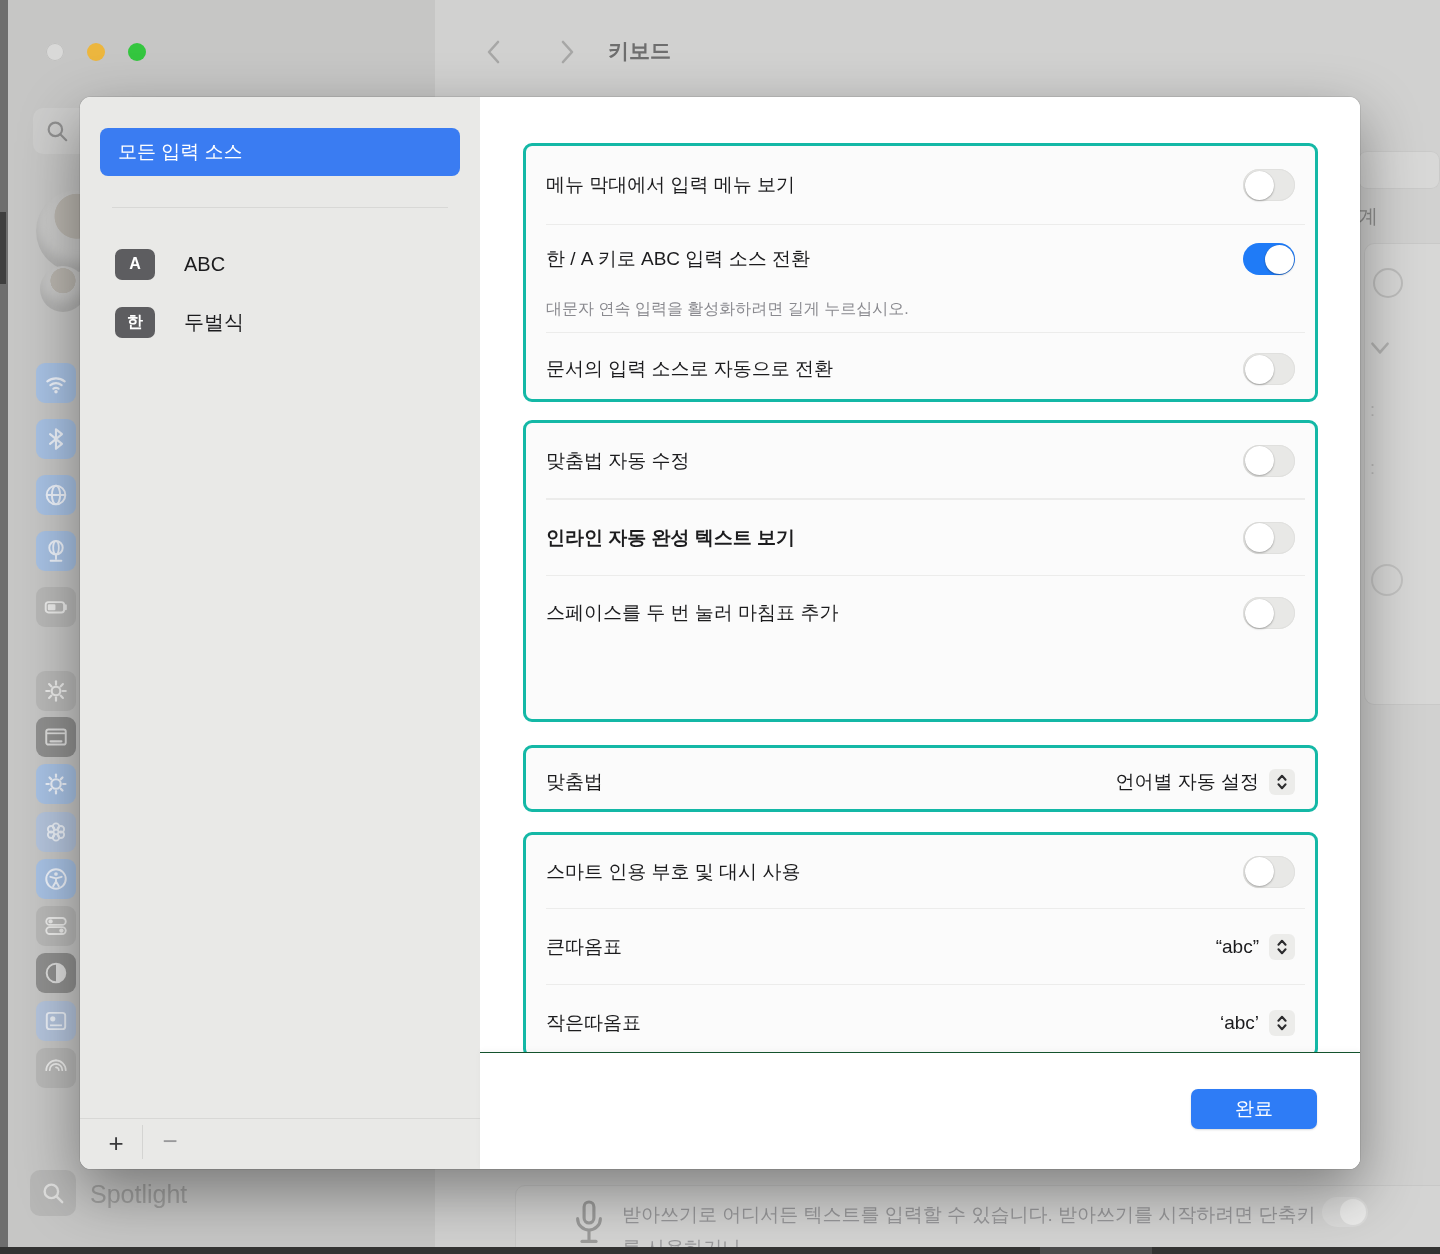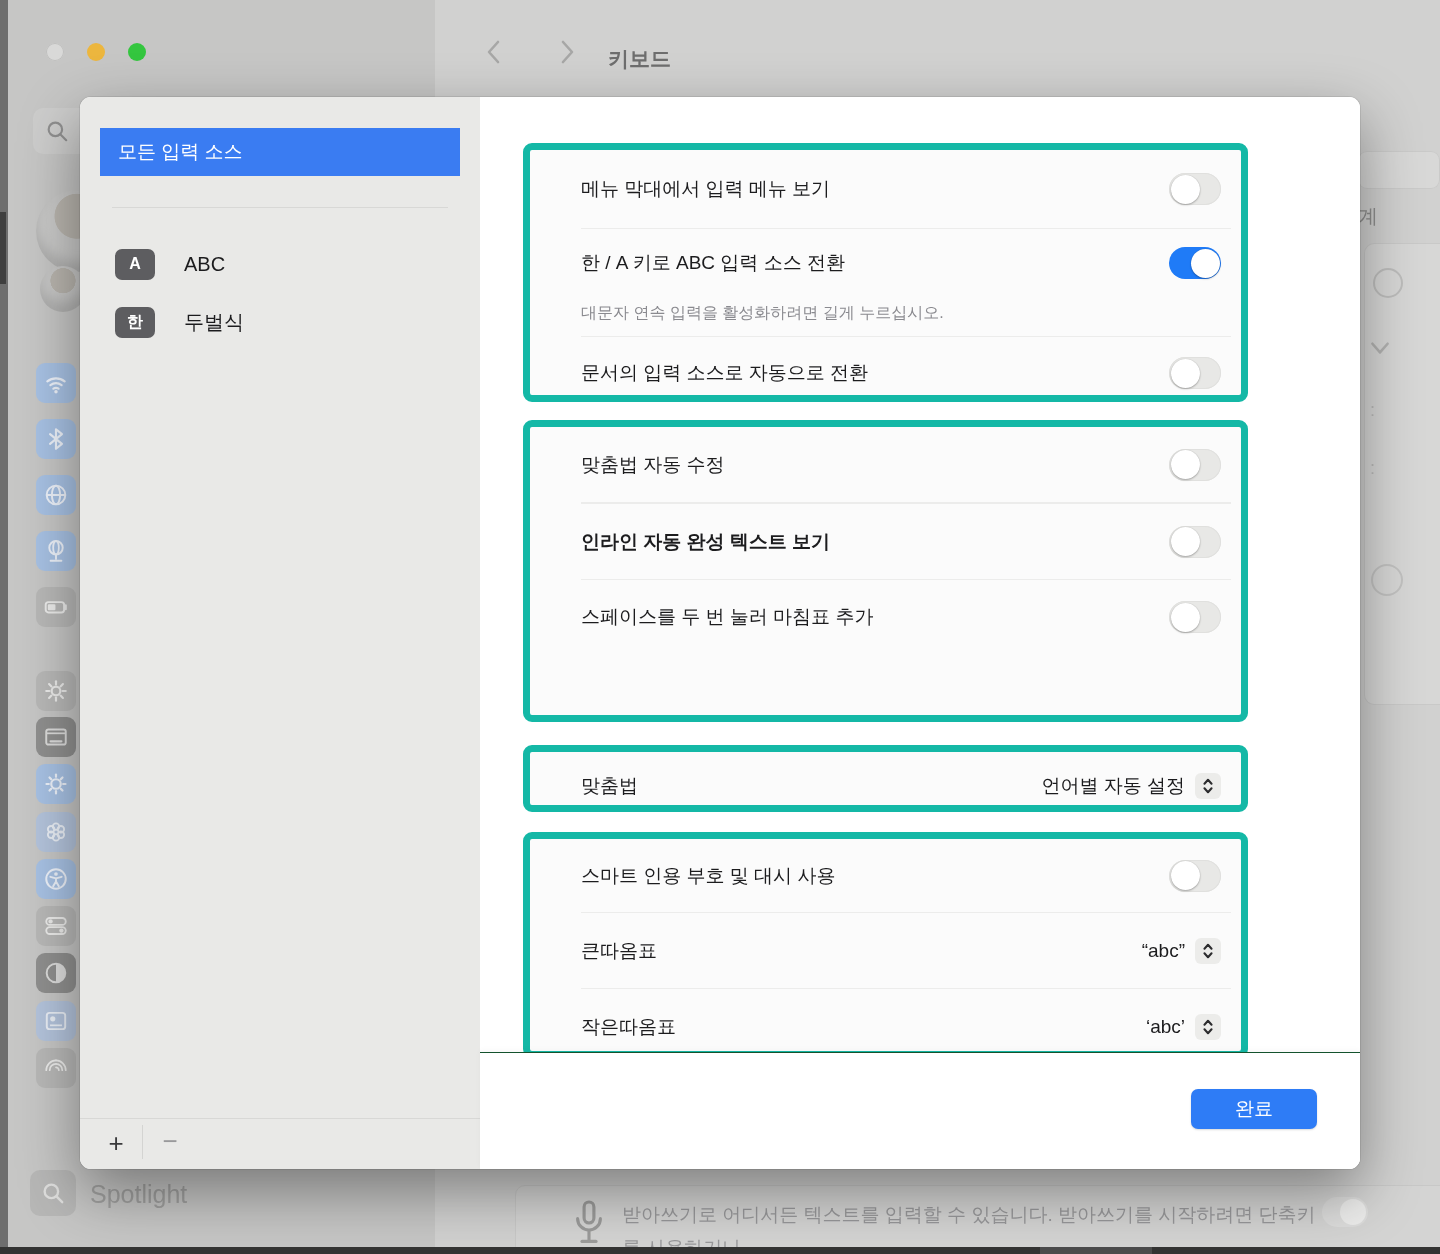--- a/index.html
+++ b/index.html
@@ -13,21 +13,21 @@
   
   .settings-window{position:absolute;left:8px;top:0;width:1432px;height:1247px;}
   .bg-sidebar{position:absolute;left:0;top:0;width:427px;height:100%;background:#c6c6c5;}
   .bg-content{position:absolute;left:427px;top:0;width:1005px;height:100%;background:#d1d1d0;}
   .tl{position:absolute;top:43px;width:18px;height:18px;border-radius:50%;}
   .tl.close{left:38px;background:#d9d9d8;box-shadow:inset 0 0 0 1px #bfbfbe;}
   .tl.min{left:79px;background:#ecb63e;}
   .tl.zoom{left:120px;background:#34c63f;}
   .nav-chev{position:absolute;top:38px;width:22px;height:28px;color:#a7a7a6;}
   .nav-back{left:475px;} .nav-fwd{left:548px;}
-  .bg-title{position:absolute;left:600px;top:37px;font-size:21px;font-weight:700;color:#6e6e6e;margin-top:8px;}
+  .bg-title{position:absolute;left:600px;top:37px;font-size:21px;font-weight:700;color:#6e6e6e;}
   .bg-search{position:absolute;left:25px;top:108px;width:172px;height:46px;border-radius:10px;background:#cdcdcc;}
   .bg-search .mag{position:absolute;left:11px;top:10px;color:#909090;}
   .avatar{position:absolute;border-radius:50%;background:radial-gradient(circle at 50% 32%, #b9b5ae 0 32%, #c9c9c8 33% 100%);
           box-shadow:inset 0 -10px 12px #b0b0af;}
   .avatar.big{left:28px;top:190px;width:82px;height:82px;}
   .avatar.small{left:32px;top:266px;width:46px;height:46px;}
   .bg-tile{position:absolute;left:28px;width:40px;height:40px;border-radius:9px;
            display:flex;align-items:center;justify-content:center;}
   .bg-tile.blue{background:#a7c1e3;color:#edf2fa;}
   .bg-tile.gray{background:#b8b8b7;color:#ebebea;}
@@ -48,37 +48,37 @@
   .dict-card{position:absolute;left:507px;top:1185px;width:940px;height:75px;background:#d4d4d3;
              border:1px solid #c8c8c7;border-radius:10px;box-sizing:border-box;}
   .dict-mic{position:absolute;left:52px;top:12px;color:#9b9b9a;}
   .dict-text{position:absolute;left:106px;top:12px;font-size:19px;line-height:33px;color:#98989a;width:700px;}
   .dict-toggle{position:absolute;left:806px;top:11px;width:46px;height:30px;border-radius:15px;background:#dcdcdb;}
   .dict-toggle .knob{position:absolute;right:2px;top:2px;width:26px;height:26px;border-radius:50%;background:#ececeb;}
   
   .sheet{position:absolute;left:80px;top:97px;width:1280px;height:1072px;border-radius:11px;overflow:hidden;
          background:#fff;box-shadow:0 22px 60px rgba(0,0,0,.40),0 0 0 1px rgba(0,0,0,.08);z-index:20;}
   .sheet-sidebar{position:absolute;left:0;top:0;width:400px;height:100%;background:#e9e9e7;}
-  .src-selected{position:absolute;left:20px;top:31px;width:360px;height:48px;border-radius:0;background:#3a7cf2;
+  .src-selected{position:absolute;left:20px;top:31px;width:360px;height:48px;border-radius:8px;background:#3a7cf2;
                 display:flex;align-items:center;box-sizing:border-box;padding-left:18px;color:#fff;font-size:19px;}
   .src-divider{position:absolute;left:32px;top:110px;width:336px;height:1px;background:#d8d8d6;}
   .src-list{position:absolute;left:0;top:146px;width:100%;}
   .src-item{display:flex;align-items:center;height:42px;margin:0 0 16px 35px;}
   .src-badge{width:40px;height:31px;border-radius:7px;background:#5d5d60;color:#fff;font-size:16px;font-weight:700;
              display:flex;align-items:center;justify-content:center;}
   .src-label{margin-left:29px;font-size:20px;color:#1b1b1d;}
   .side-bottom-divider{position:absolute;left:0;top:1021px;width:400px;height:1px;background:#d8d8d6;}
   .btn-add{position:absolute;left:18px;top:1028px;width:36px;height:36px;font-size:26px;color:#3a3a3c;
            display:flex;align-items:center;justify-content:center;}
   .btn-vline{position:absolute;left:62px;top:1028px;width:1px;height:34px;background:#d4d4d2;}
   .btn-remove{position:absolute;left:72px;top:1026px;width:36px;height:36px;font-size:26px;color:#99999b;
            display:flex;align-items:center;justify-content:center;}
   .sheet-content{position:absolute;left:400px;top:0;width:880px;height:100%;background:#fff;}
-  .card{position:absolute;left:43px;width:725px;background:#fbfbfb;border:7px solid #14b8a6;border-radius:9px;
-        box-sizing:border-box;overflow:hidden;padding-left:31px;}
+  .card{position:absolute;left:43px;width:795px;background:#fbfbfb;border:3px solid #14b8a6;border-radius:9px;
+        box-sizing:border-box;overflow:hidden;}
   .row{display:flex;align-items:center;justify-content:space-between;padding:0 20px;box-sizing:border-box;}
   .row.has-sub{display:block;padding-top:18px;}
   .row-top{display:flex;align-items:center;justify-content:space-between;}
   .row-label{font-size:19px;color:#1c1c1e;line-height:26px;}
   .row-sub{font-size:16px;color:#8a8a8f;margin-top:24px;}
   .sep{height:1px;background:#ececeb;margin:0 10px 0 20px;}
   .toggle{position:relative;width:52px;height:32px;border-radius:16px;flex:none;}
   .toggle.off{background:#e8e8e6;box-shadow:inset 0 0 0 1px #e0e0de;}
   .toggle.on{background:#1f7bf7;}
   .toggle .knob{position:absolute;top:1.5px;width:29px;height:29px;border-radius:50%;background:#fff;

